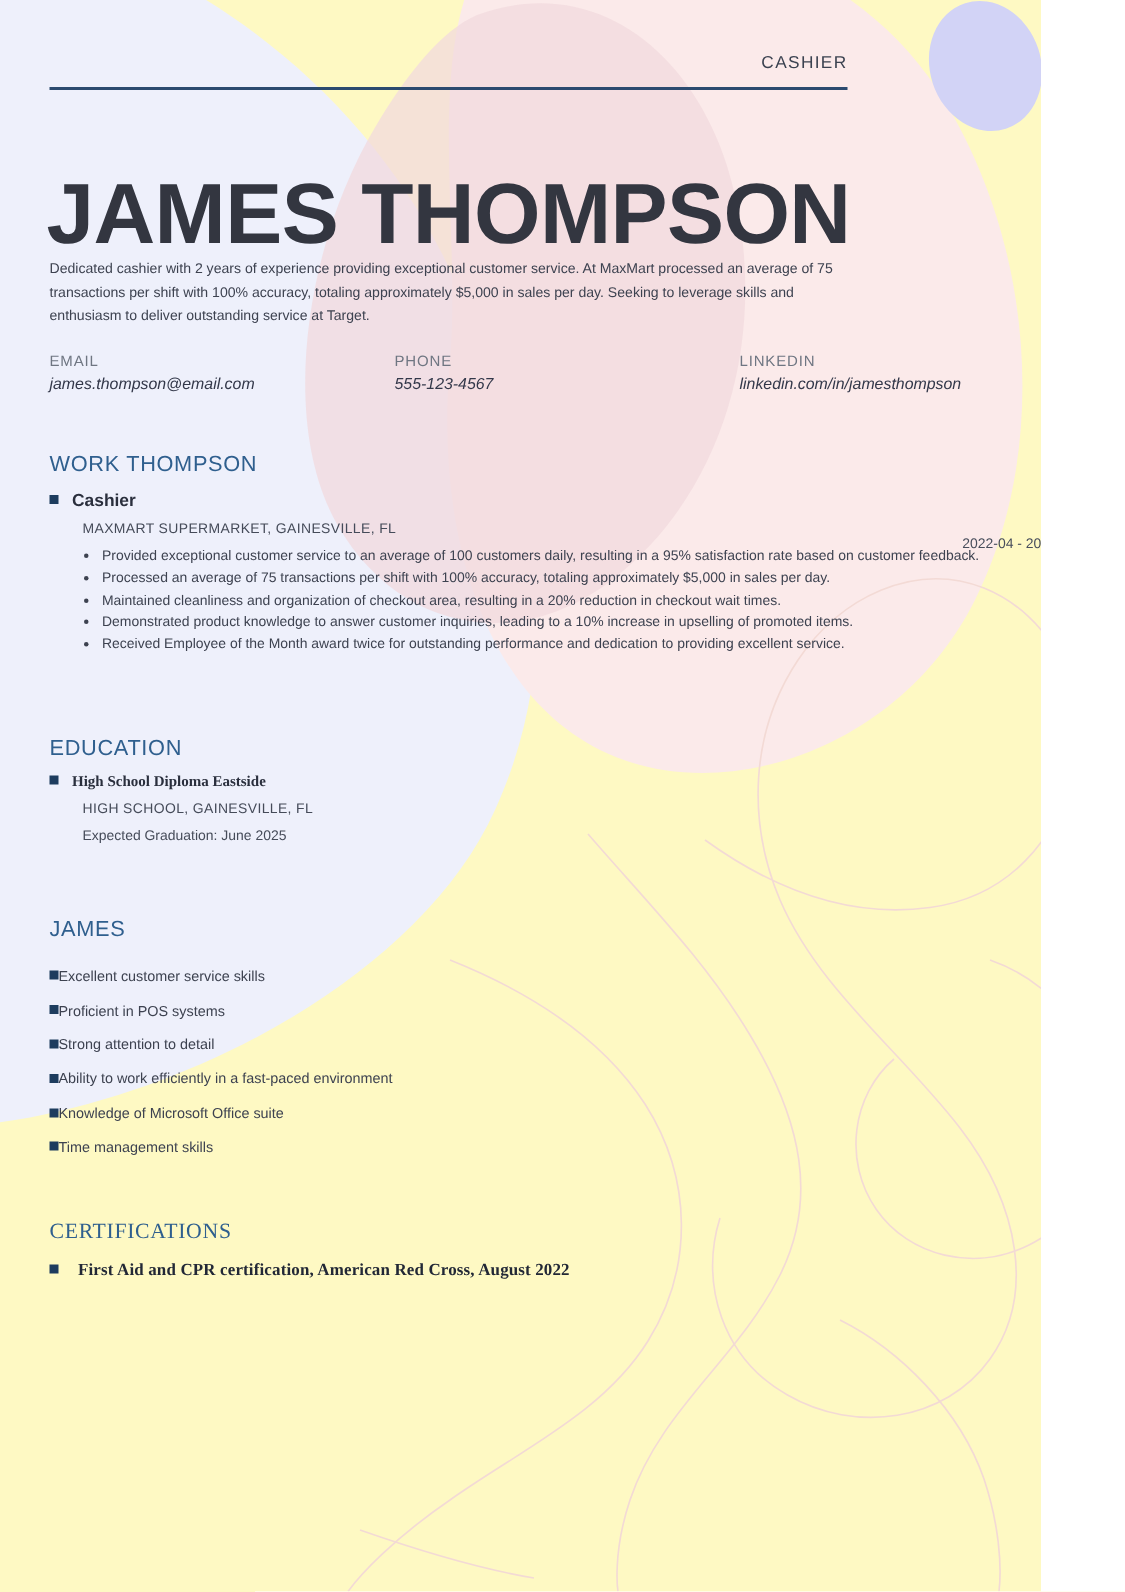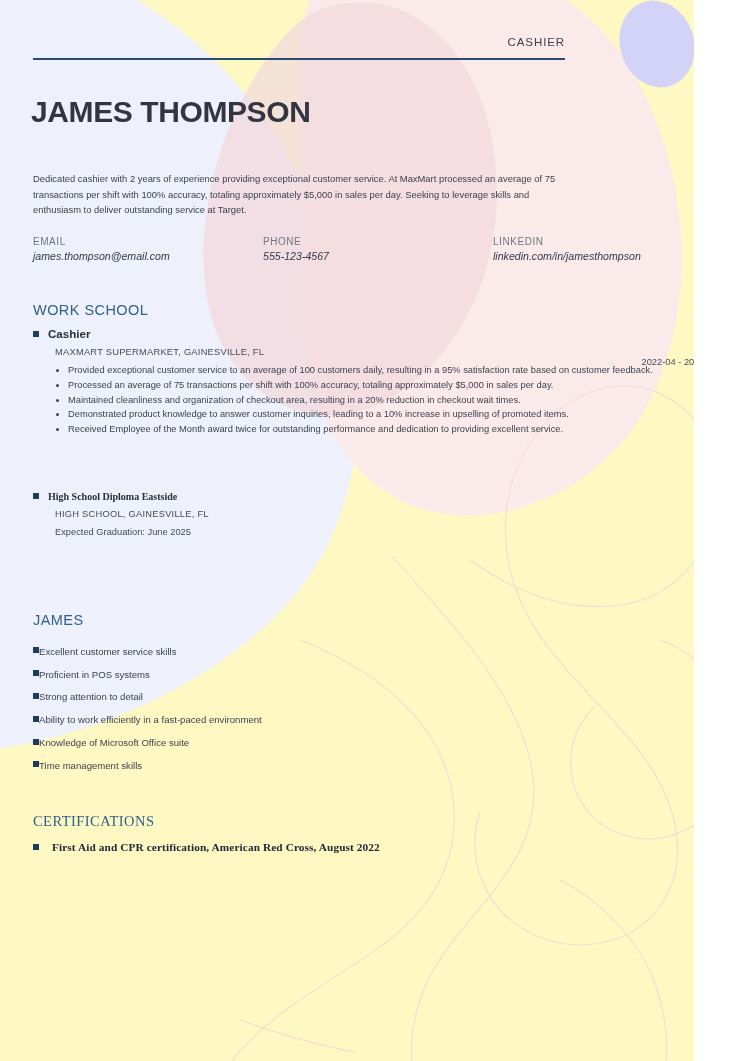--- a/index.html
+++ b/index.html
@@ -52,21 +52,21 @@
     left: 33px;
     top: 58px;
     width: 532px;
     height: 2px;
     background: #2b4a6f;
   }
   .name {
     position: absolute;
     left: 31px;
     top: 76px;
-    font-size: 30px;
+    font-size: 57px;
     font-weight: 700;
     letter-spacing: -0.4px;
     color: #333640;
     line-height: 1.05;
   }
 
   
   .summary {
     position: absolute;
     left: 33px;
@@ -248,41 +248,42 @@
         <div class="contact-label">PHONE</div>
         <div class="contact-value">555-123-4567</div>
       </div>
       <div class="contact-col">
         <div class="contact-label">LINKEDIN</div>
         <div class="contact-value">linkedin.com/in/jamesthompson</div>
       </div>
     </div>
 
     <div class="section" style="top:302px;">
-      <h2 class="section-title">WORK SCHOOL</h2>
+      <h2 class="section-title">WORK THOMPSON</h2>
 
       <div style="position:relative;">
         <div class="sq-row">
           <span class="sq-bullet"></span>
           <span class="entry-title">Cashier</span>
         </div>
         <div class="entry-dates" style="top:30px;">2022-04  - 2024-05</div>
         <div class="entry-org">MAXMART SUPERMARKET, GAINESVILLE, FL</div>
 
         <ul class="round-list">
           <li>Provided exceptional customer service to an average of 100 customers daily, resulting in a 95% satisfaction rate based on customer feedback.</li>
           <li>Processed an average of 75 transactions per shift with 100% accuracy, totaling approximately $5,000 in sales per day.</li>
           <li>Maintained cleanliness and organization of checkout area, resulting in a 20% reduction in checkout wait times.</li>
           <li>Demonstrated product knowledge to answer customer inquiries, leading to a 10% increase in upselling of promoted items.</li>
           <li>Received Employee of the Month award twice for outstanding performance and dedication to providing excellent service.</li>
         </ul>
       </div>
     </div>
 
     <div class="section" style="top:491px;">
+      <h2 class="section-title">EDUCATION</h2>
 
       <div>
         <div class="sq-row">
           <span class="sq-bullet"></span>
           <span class="entry-title" style="font-size:10px;font-family:Liberation Serif, serif;">High School Diploma Eastside</span>
         </div>
         <div class="entry-org">HIGH SCHOOL, GAINESVILLE, FL</div>
         <div class="entry-meta">Expected Graduation: June 2025</div>
       </div>
     </div>

